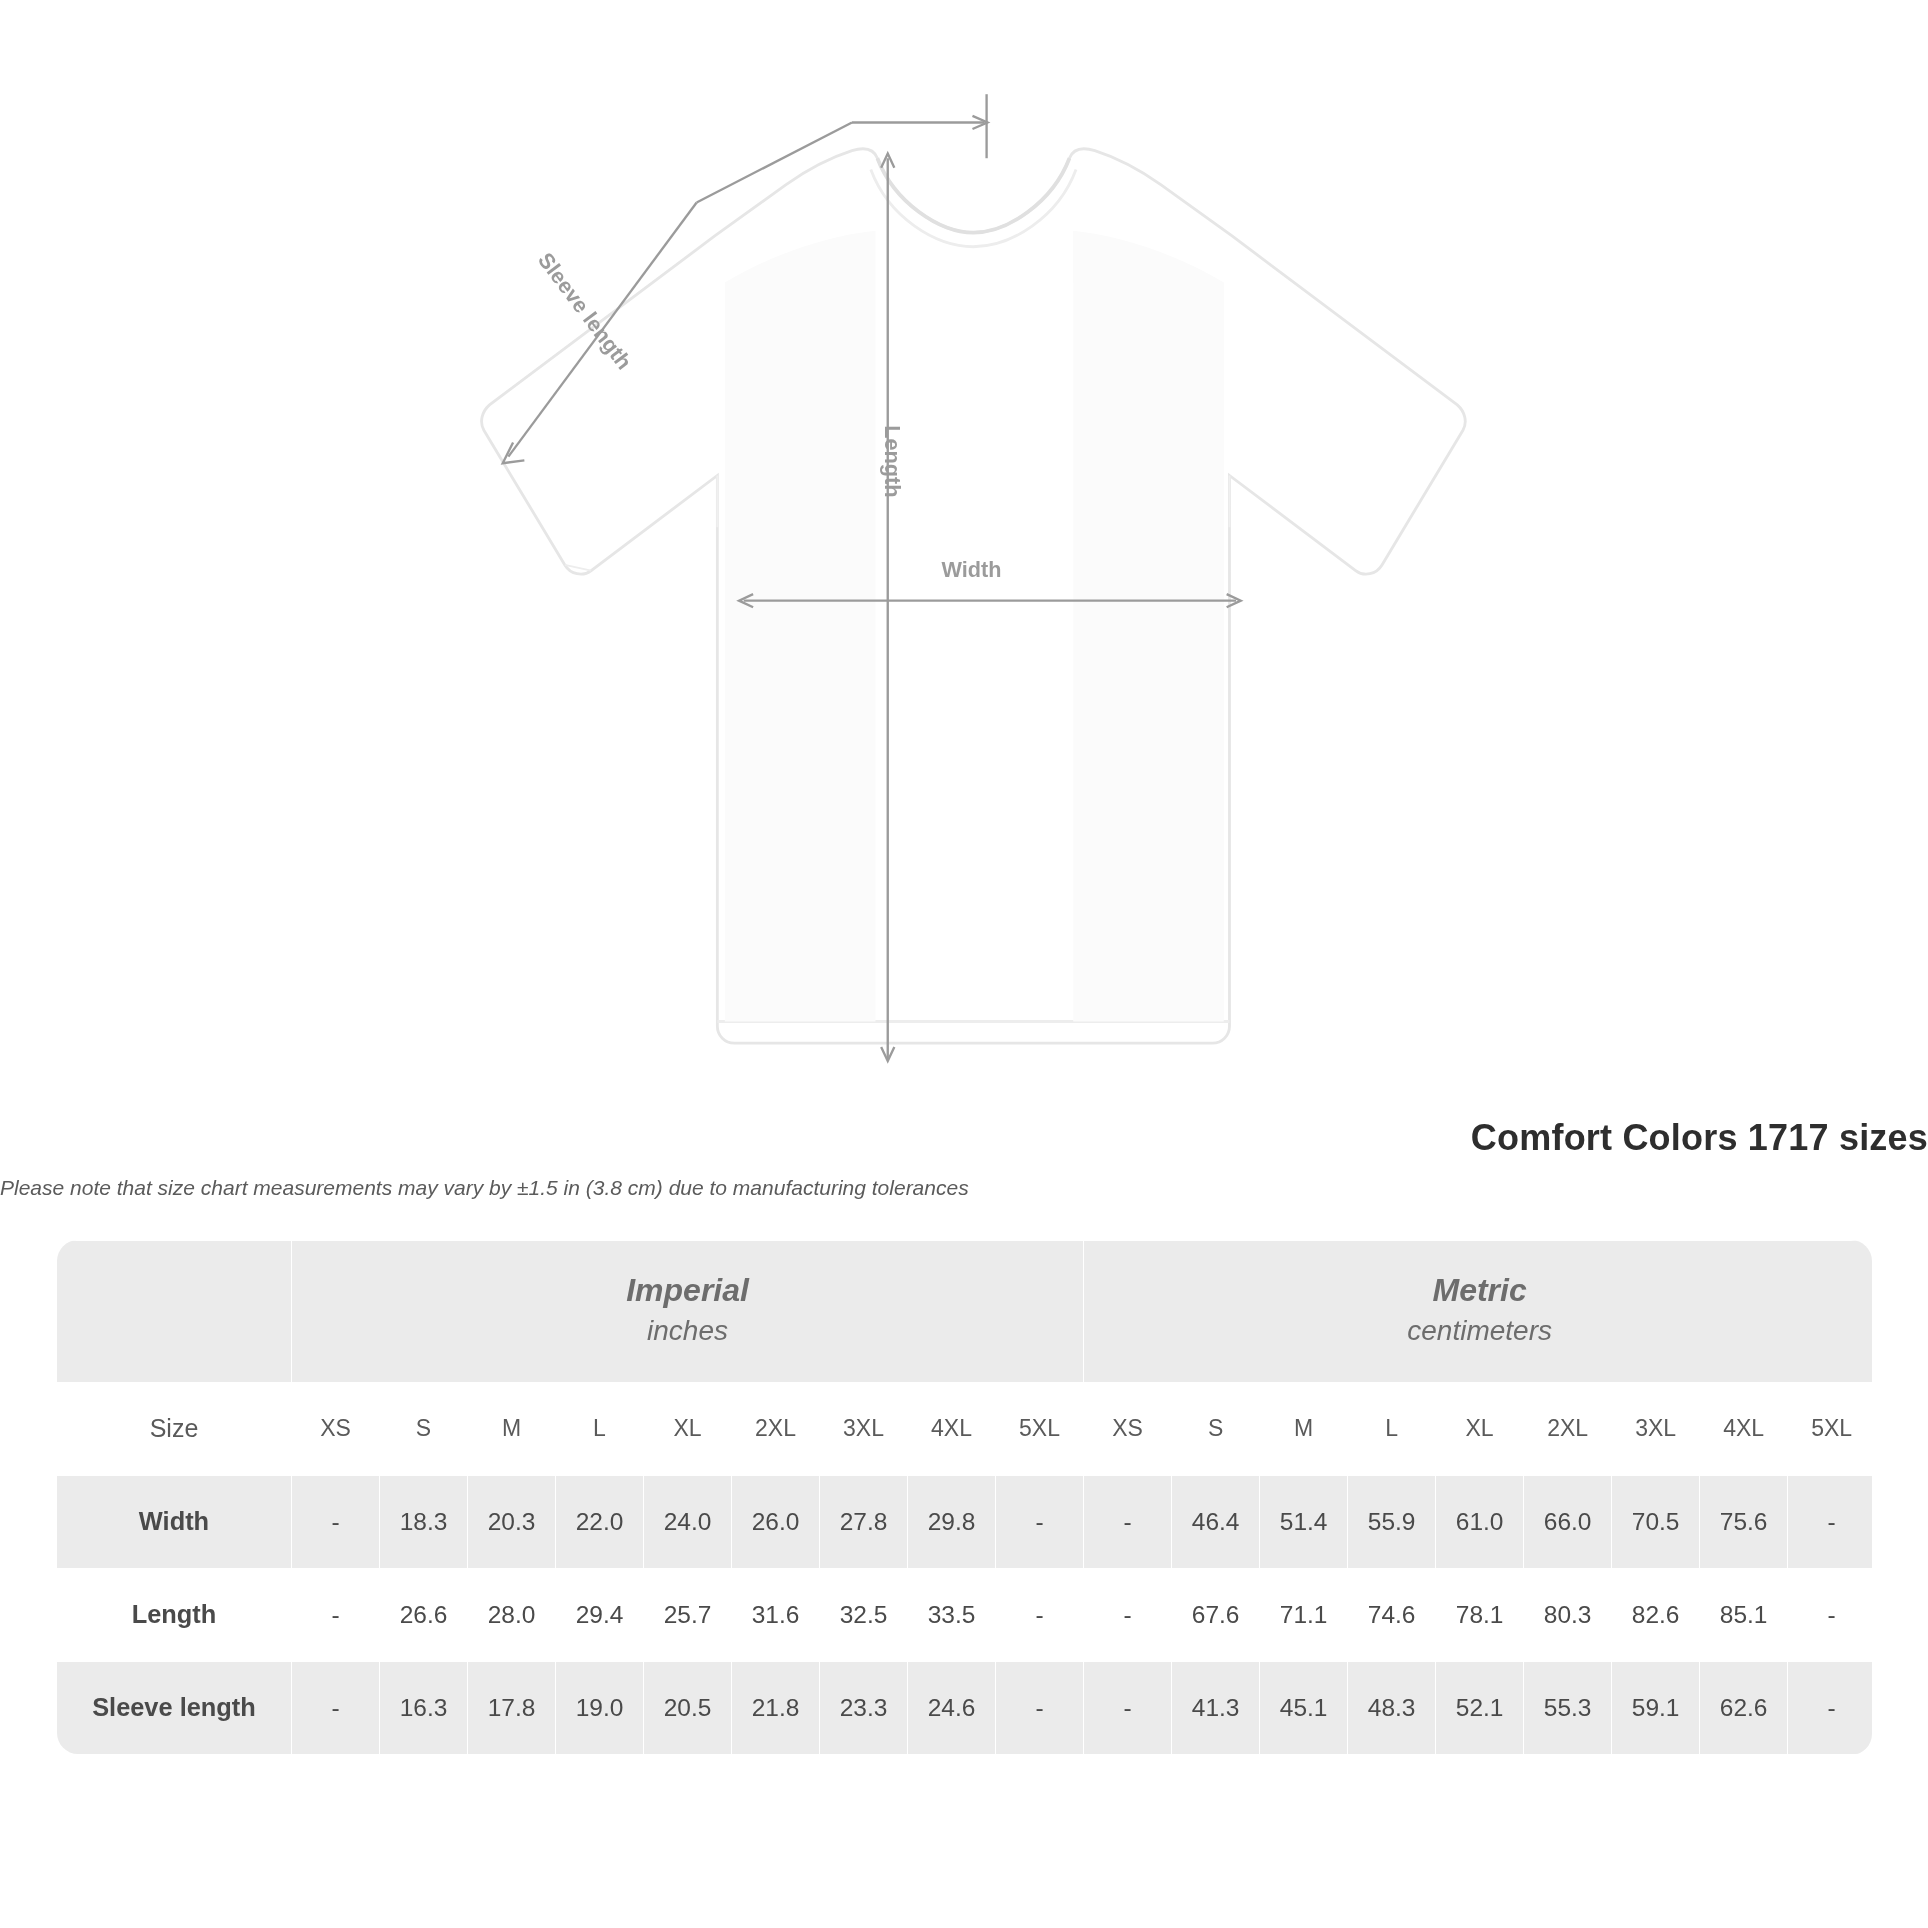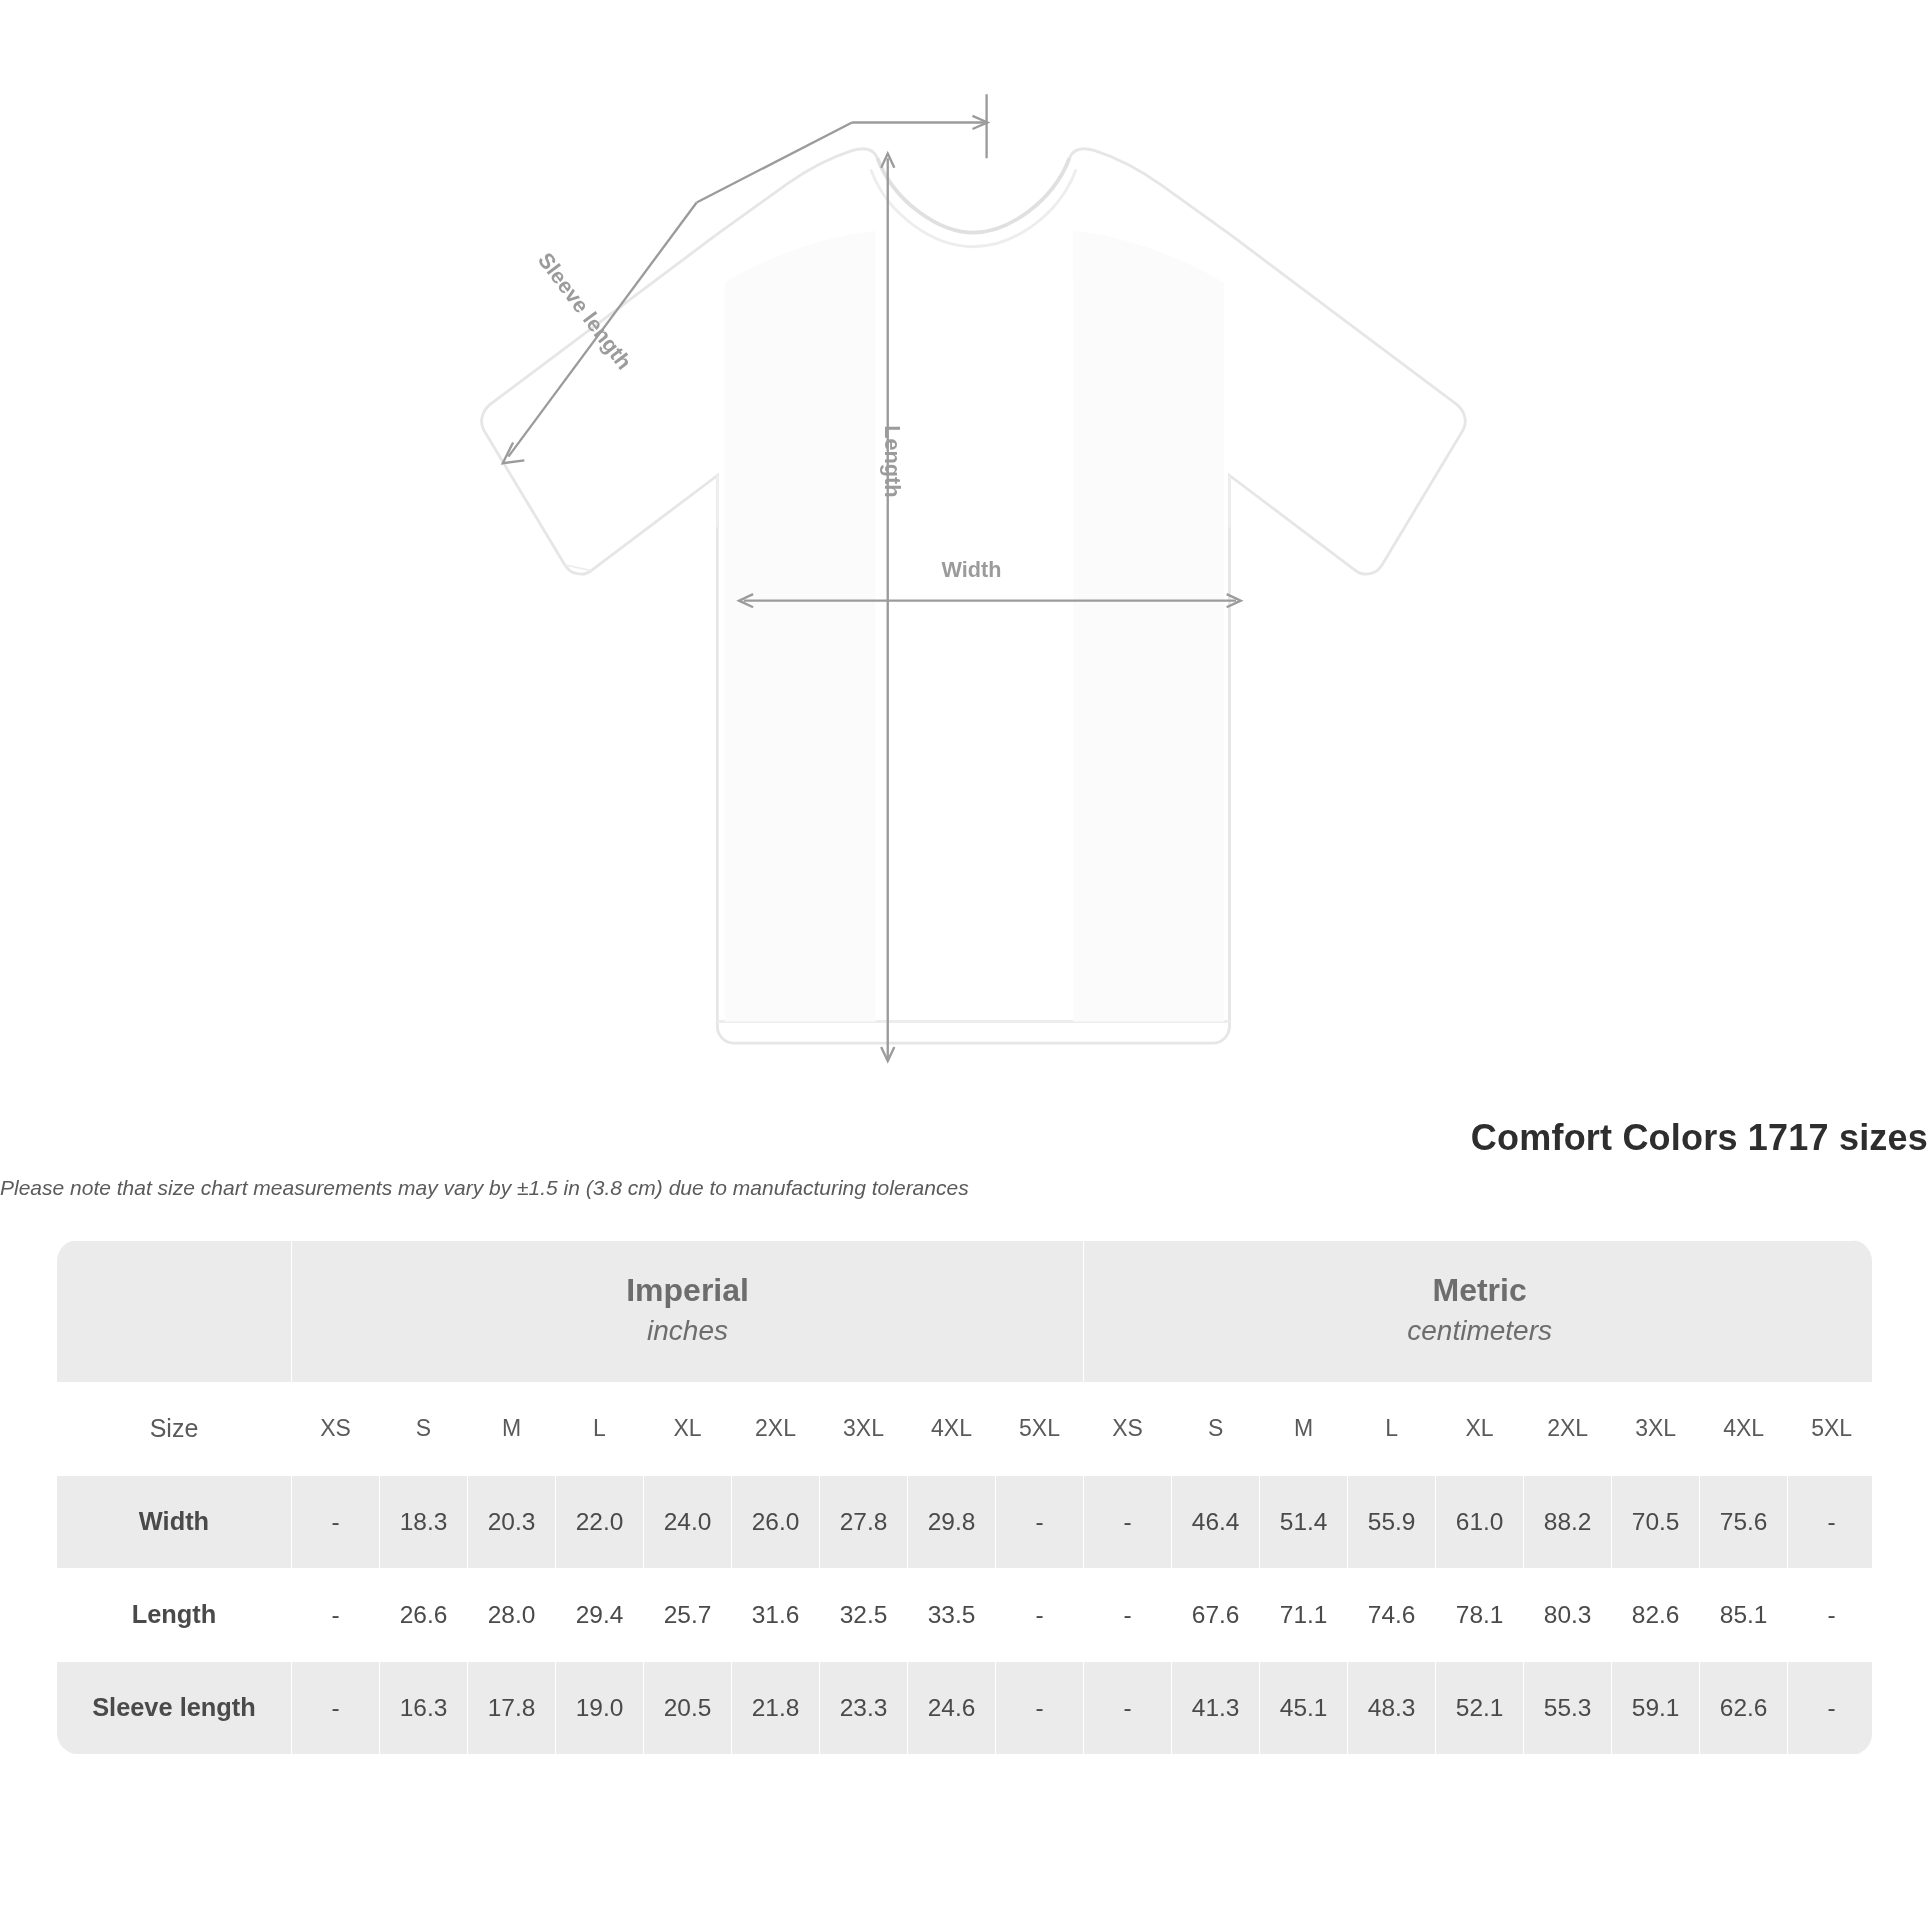--- a/index.html
+++ b/index.html
@@ -69,20 +69,21 @@
     vertical-align: middle;
     font-weight: normal;
   }
   .unit-header td {
     background: #ebebeb;
     height: 141px;
     padding: 0;
   }
   .unit-name {
     font-size: 32px;
+    font-style: italic;
     font-weight: bold;
     color: #6d6d6d;
     line-height: 1.25;
   }
   .unit-sub {
     font-size: 28px;
     font-style: italic;
     color: #6d6d6d;
     line-height: 1.5;
   }
@@ -271,21 +272,21 @@
           <td>24.0</td>
           <td>26.0</td>
           <td>27.8</td>
           <td>29.8</td>
           <td>-</td>
           <td>-</td>
           <td>46.4</td>
           <td>51.4</td>
           <td>55.9</td>
           <td>61.0</td>
-          <td>88.2</td>
+          <td>66.0</td>
           <td>70.5</td>
           <td>75.6</td>
           <td>-</td>
         </tr>
 
         <tr class="data-row plain">
           <td class="label-cell">Length</td>
           <td>-</td>
           <td>26.6</td>
           <td>28.0</td>

